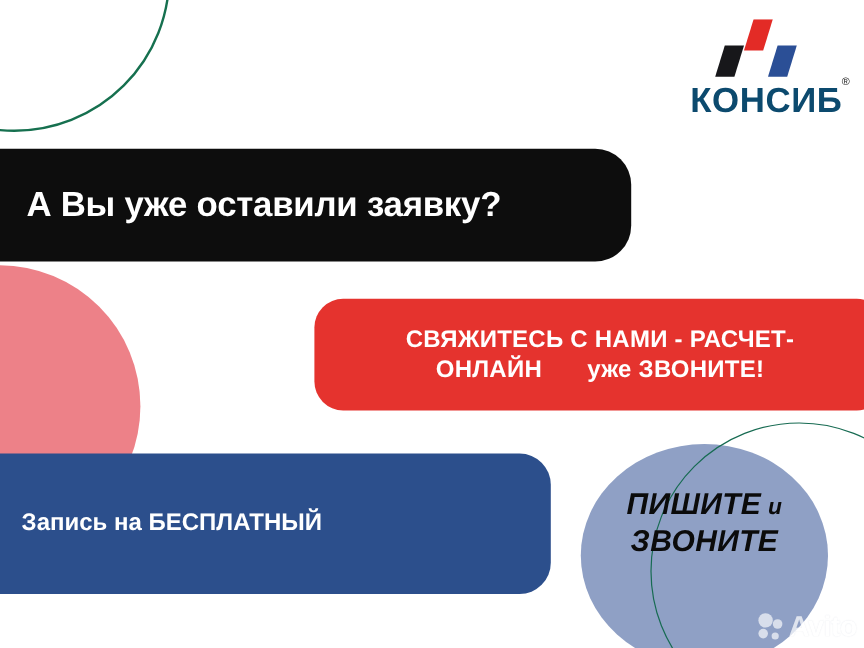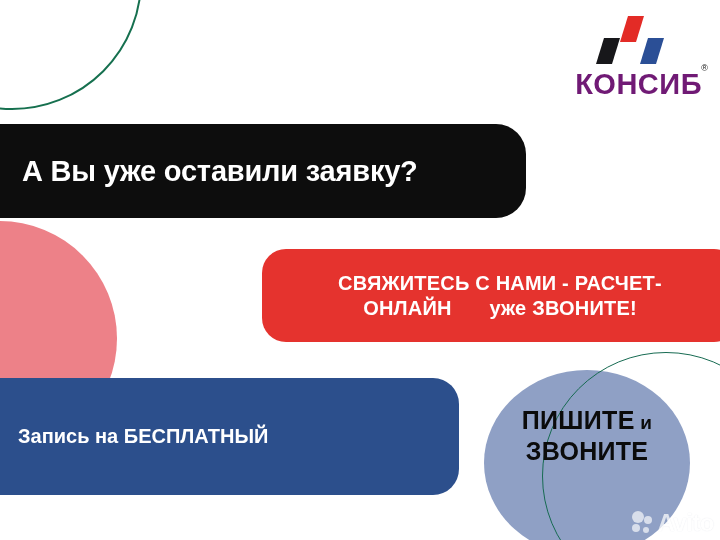--- a/index.html
+++ b/index.html
@@ -76,21 +76,21 @@
     width: 80px;
     height: 52px;
   }
   #logo-wordmark {
     position: absolute;
     right: 6px;
     top: 54px;
     font-size: 29px;
     font-weight: 700;
     letter-spacing: 0.5px;
-    color: #701a75;
+    color: #0c4a6e;
     line-height: 1;
     white-space: nowrap;
   }
   #logo-reg {
     position: absolute;
     right: 0px;
     top: 48px;
     font-size: 9px;
     color: #111111;
     line-height: 1;
@@ -175,20 +175,21 @@
     text-align: center;
     color: #0b0b0b;
     line-height: 1.22;
     pointer-events: none;
   }
   .circle-line {
     font-size: 25px;
     font-weight: 700;
     letter-spacing: 0.3px;
     white-space: nowrap;
+    font-style: italic;
   }
   .circle-line .small {
     font-size: 19px;
     text-transform: lowercase;
   }
 
   
   #avito-watermark {
     position: absolute;
     right: 6px;

